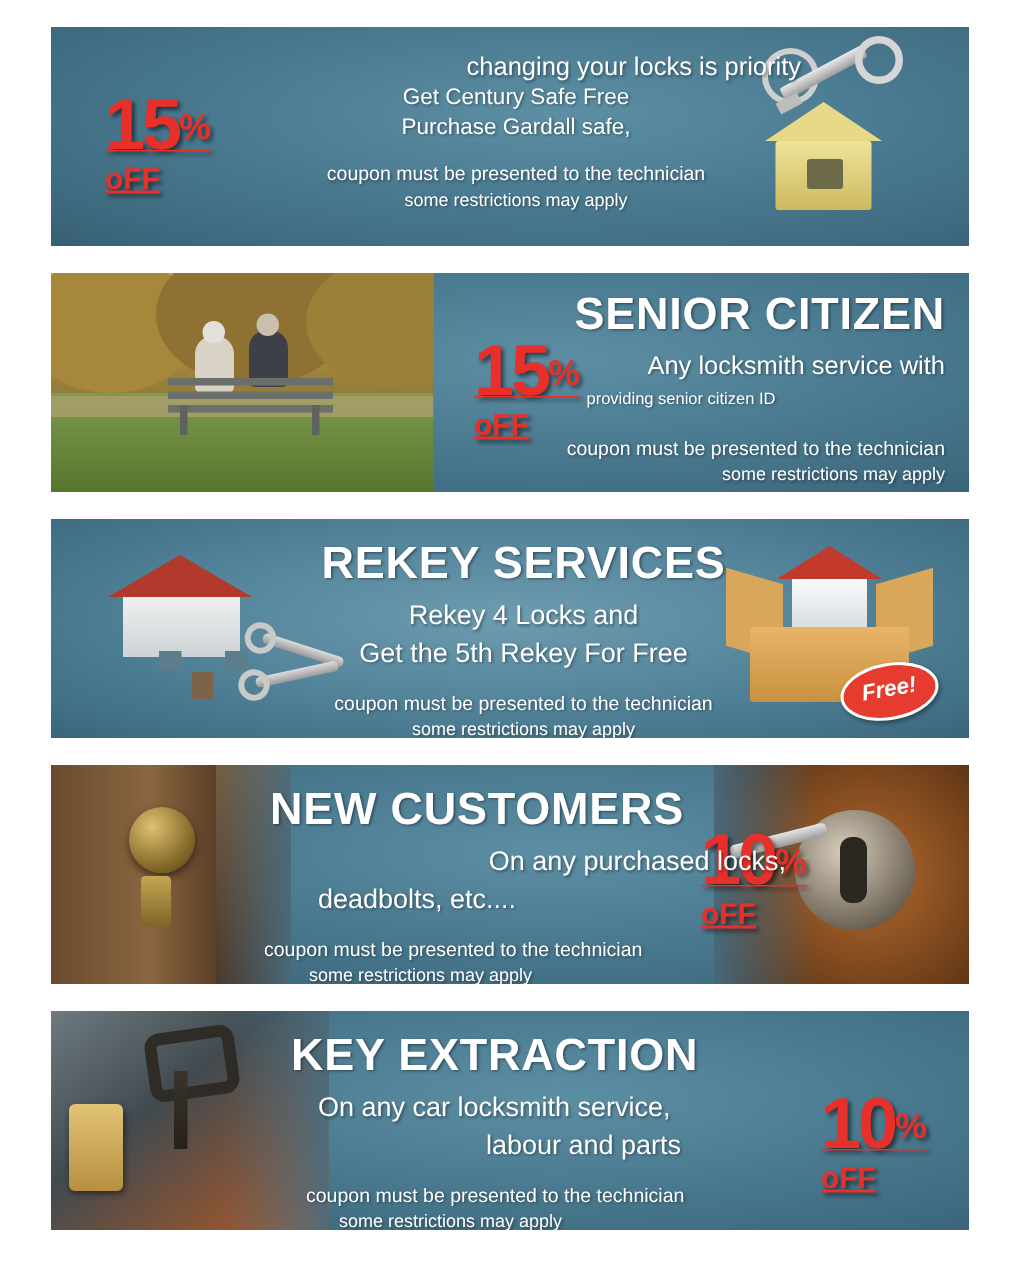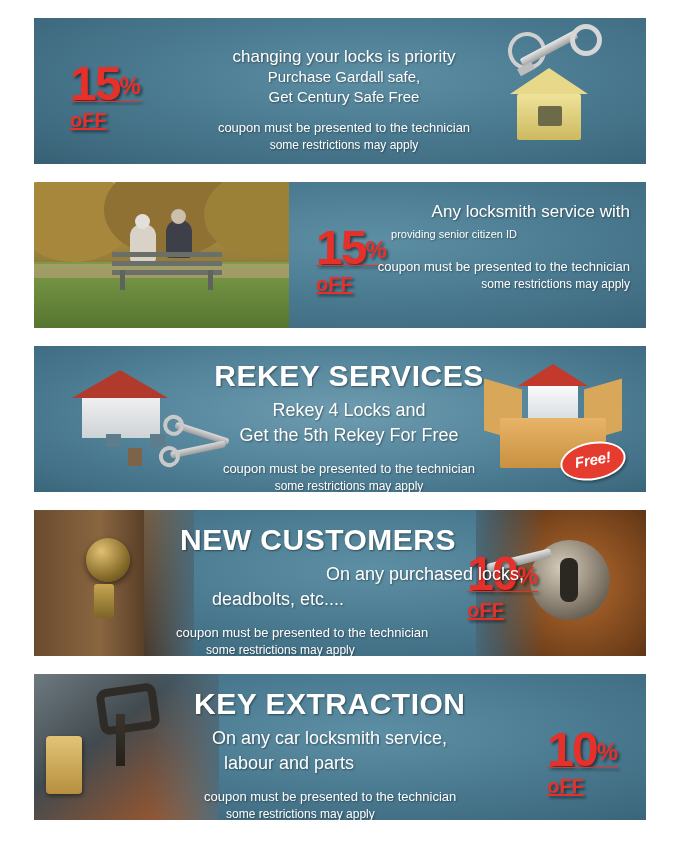--- a/index.html
+++ b/index.html
@@ -49,23 +49,23 @@
   .headline {
     font-weight: bold;
     letter-spacing: 0.5px;
     text-shadow: 1px 1px 2px rgba(0,0,0,.45);
     font-size: 30px;
     line-height: 32px;
     text-align: center;
   }
   .sub1 {
     font-size: 17px;
-    text-align: center;
+    text-align: right;
     text-shadow: 1px 1px 2px rgba(0,0,0,.4);
-    margin-top: 15px;
+    margin-top: 3px;
   }
   .sub2 {
     font-size: 15px;
     text-align: center;
     text-shadow: 1px 1px 2px rgba(0,0,0,.4);
     line-height: 20px;
   }
   .fine1 {
     font-size: 13px;
     text-align: center;
@@ -485,22 +485,22 @@
         </div>
       </div>
 
       <div class="pct">
         <span class="num">15</span><span class="sup">%</span>
         <span class="off">oFF</span>
       </div>
 
       <div class="text-block">
         <div class="sub1">changing your locks is priority</div>
+        <div class="sub2">Get Century Safe Free</div>
         <div class="sub2">Purchase Gardall safe,</div>
-        <div class="sub2">Get Century Safe Free</div>
         <div class="fine1">coupon must be presented to the technician</div>
         <div class="fine2">some restrictions may apply</div>
       </div>
     </div>
   </div>
 
   <div class="coupon" id="c2">
     <div class="bg-blue"></div>
     <div class="content">
 
@@ -523,20 +523,21 @@
           <div class="leg l2"></div>
         </div>
       </div>
 
       <div class="pct">
         <span class="num">15</span><span class="sup">%</span>
         <span class="off">oFF</span>
       </div>
 
       <div class="text-block">
+        <div class="headline" style="text-align:right; padding-right:8px;">SENIOR CITIZEN</div>
         <div class="sub2" style="text-align:right; padding-right:8px; font-size:17px; line-height:23px; margin-top:6px;">Any locksmith service with</div>
         <div class="sub2" style="text-align:center; padding-right:8px; font-size:11px; line-height:23px;">providing senior citizen ID</div>
         <div class="fine1" style="text-align:right; padding-right:8px;">coupon must be presented to the technician</div>
         <div class="fine2" style="text-align:right; padding-right:8px;">some restrictions may apply</div>
       </div>
     </div>
   </div>
 
   <div class="coupon" id="c3">
     <div class="bg-blue lighter"></div>
@@ -619,20 +620,20 @@
       </div>
 
       <div class="pct">
         <span class="num">10</span><span class="sup">%</span>
         <span class="off">oFF</span>
       </div>
 
       <div class="text-block">
         <div class="headline" style="text-align:left; padding-left:10px;">KEY EXTRACTION</div>
         <div class="sub2" style="font-size:18px; line-height:25px; margin-top:6px; text-align:left; padding-left:28px;">On any car locksmith service,</div>
-        <div class="sub2" style="font-size:18px; line-height:25px; text-align:left; padding-left:40px;">labour and parts</div>
+        <div class="sub2" style="font-size:18px; line-height:25px; text-align:center; padding-left:40px;">labour and parts</div>
         <div class="fine1" style="text-align:left; padding-left:20px;">coupon must be presented to the technician</div>
         <div class="fine2" style="text-align:left; padding-left:42px;">some restrictions may apply</div>
       </div>
     </div>
   </div>
 
 </div>
 
 </body></html>

